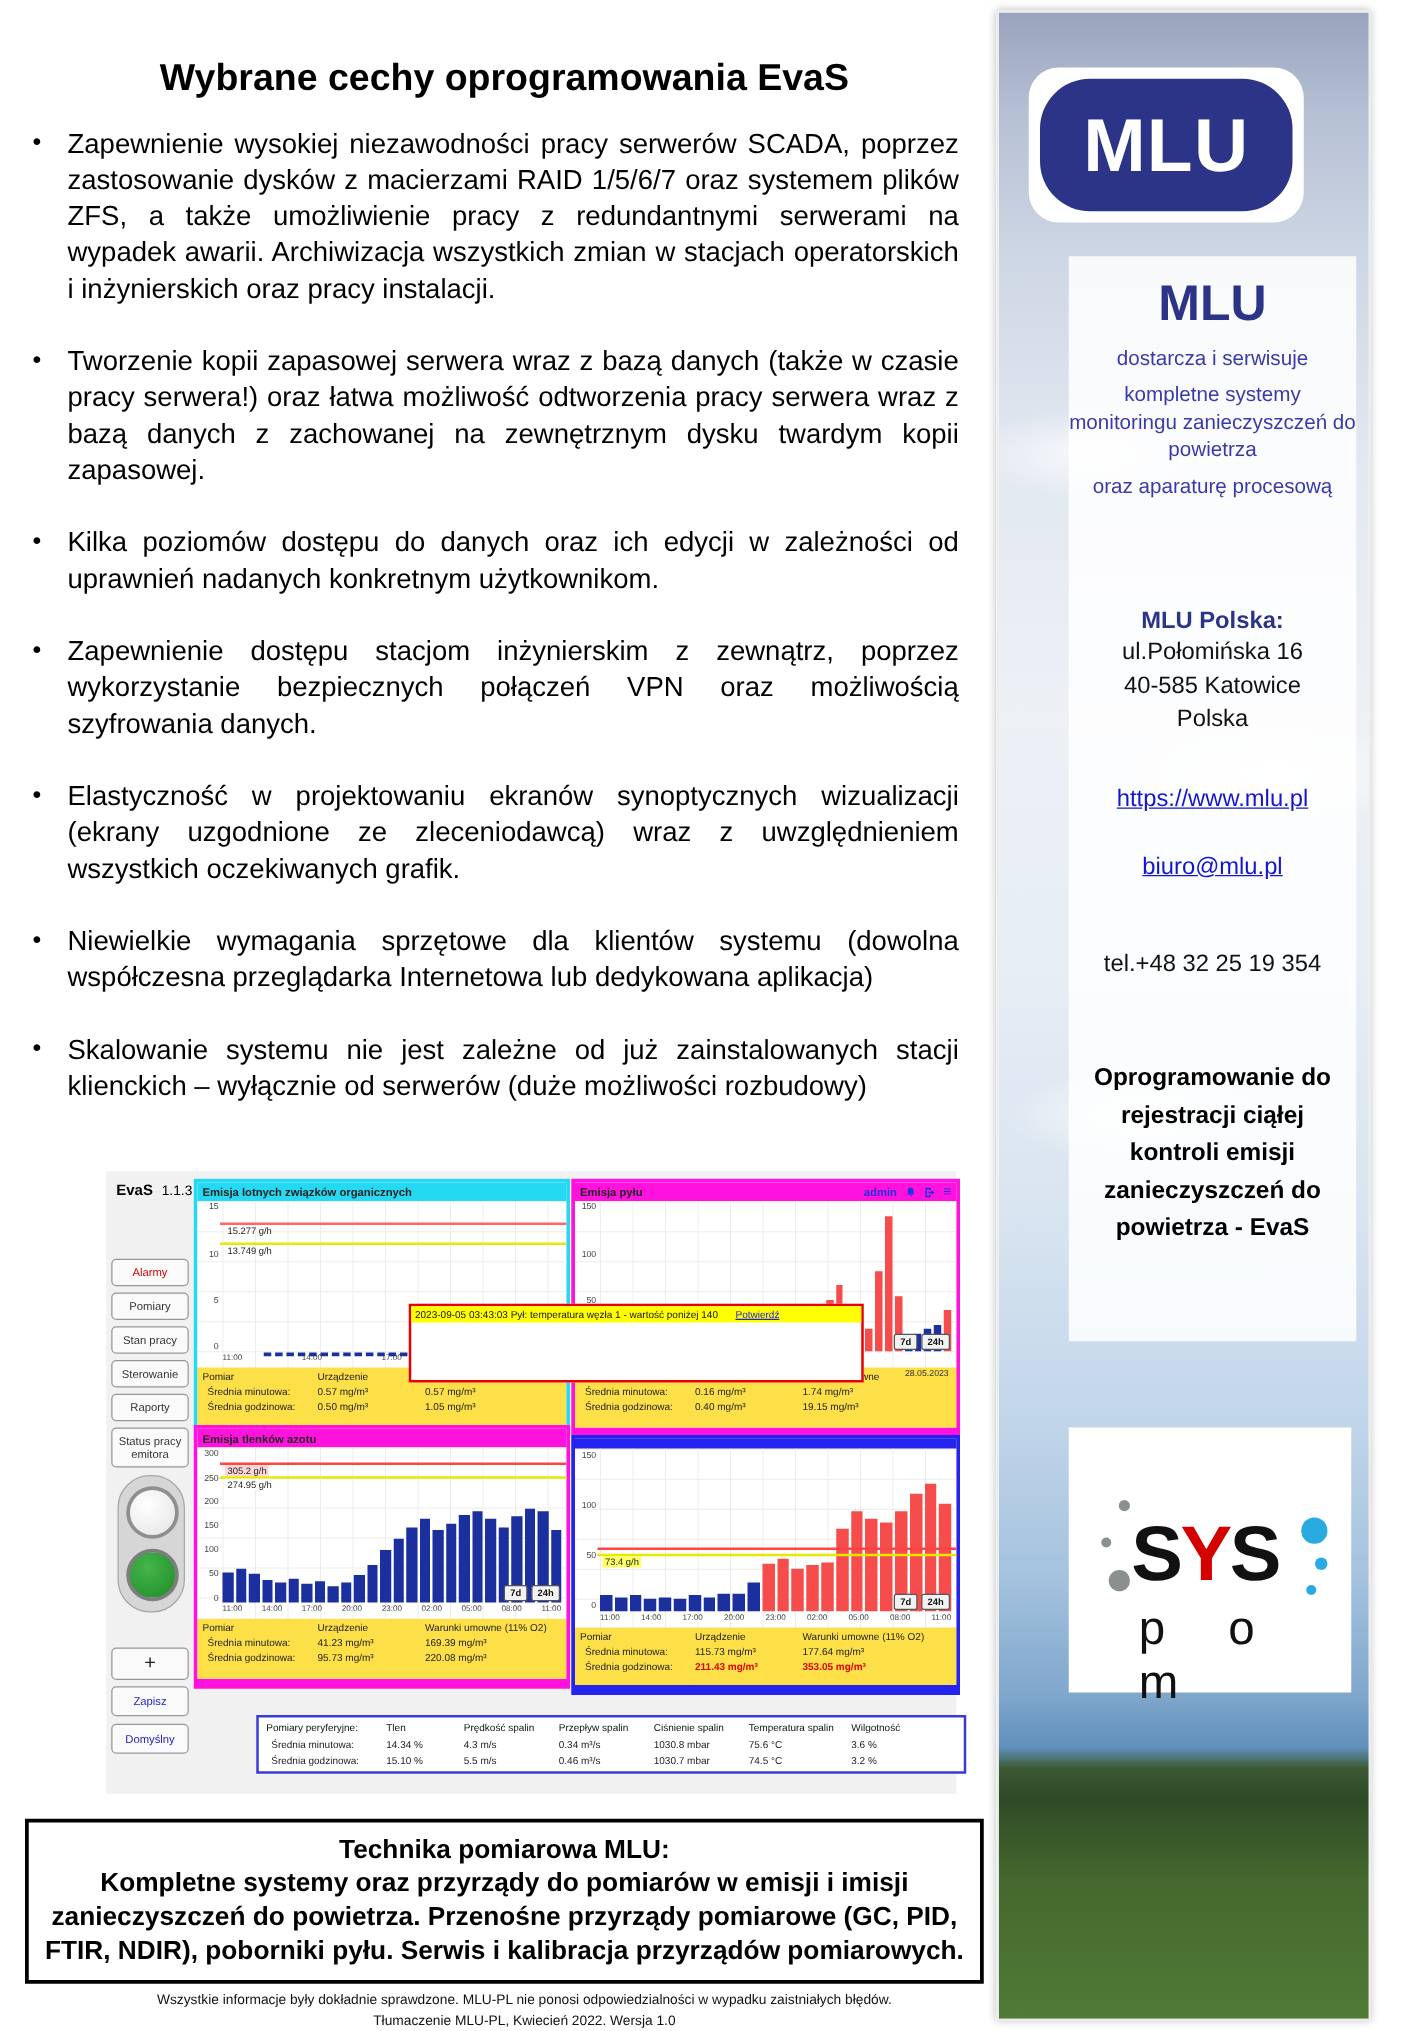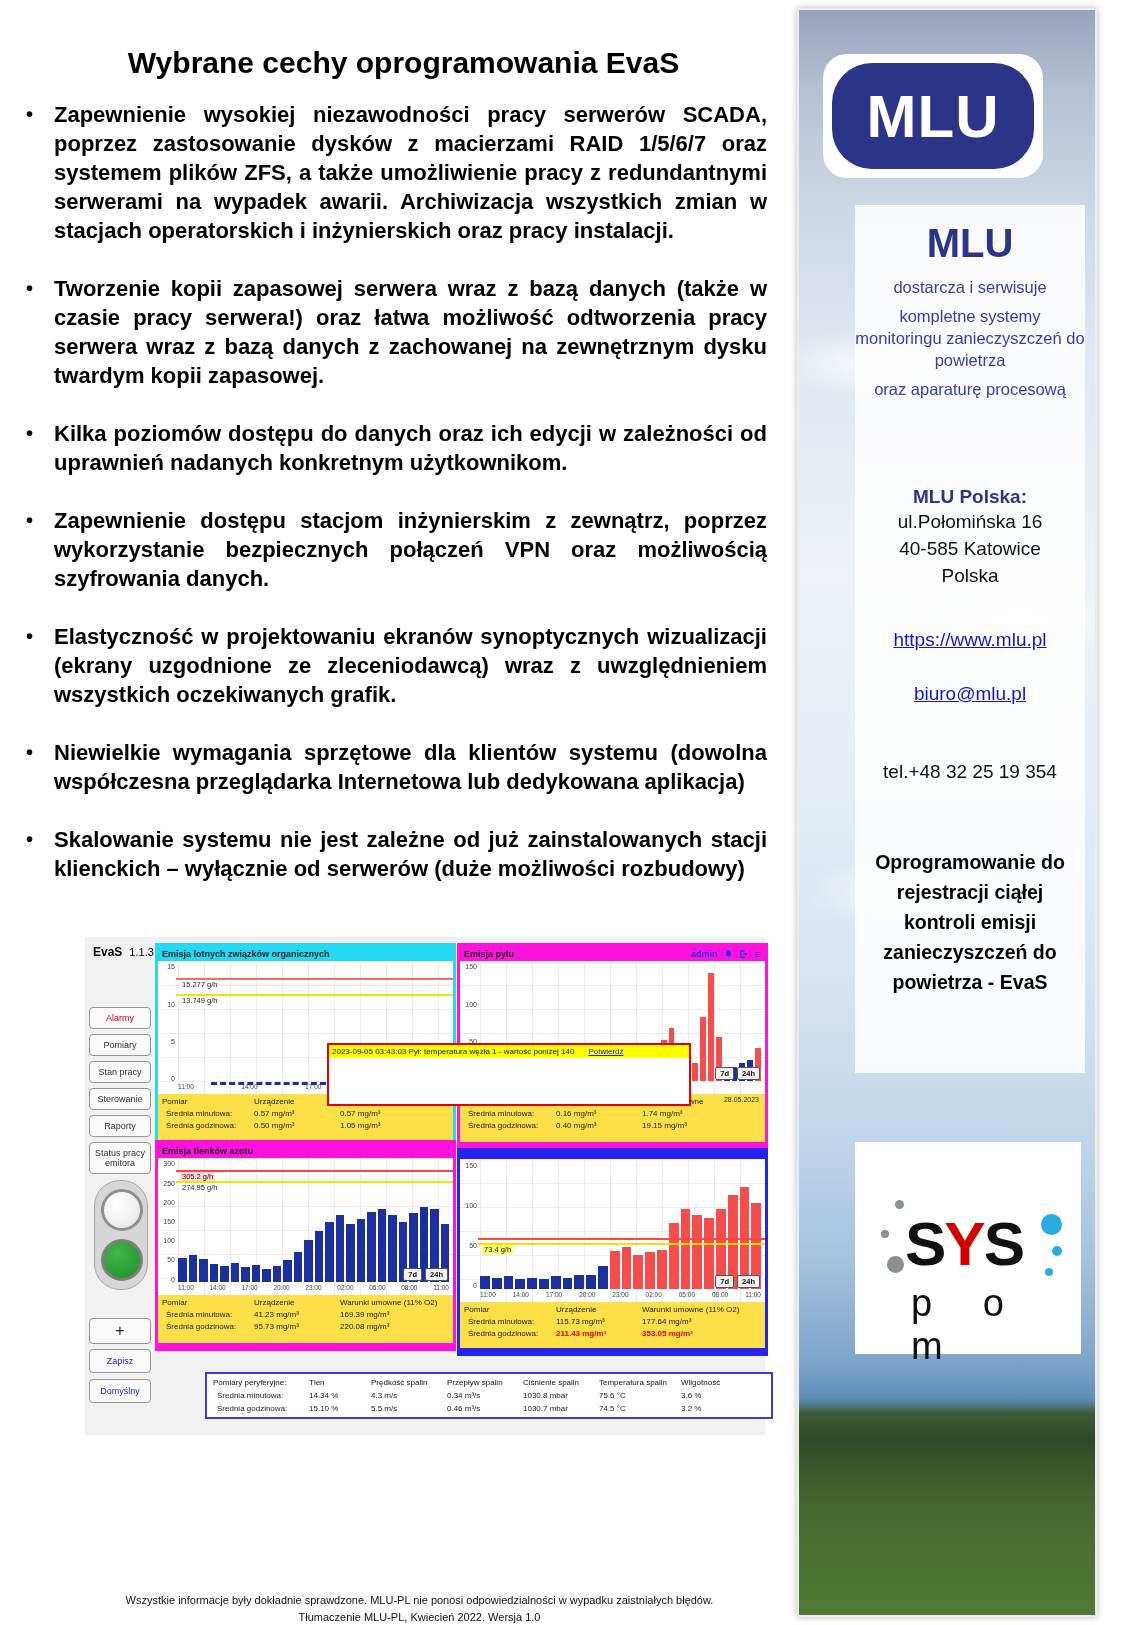--- a/index.html
+++ b/index.html
@@ -4,21 +4,21 @@
 <style>
   html,body{margin:0;padding:0;background:#fff;}
   .page{position:relative;width:1125px;height:1625px;background:#fff;overflow:hidden;
         font-family:"Liberation Sans",sans-serif;color:#000;}
   
   .main{position:absolute;left:22px;top:0;width:763px;height:1298px;}
   h1.title{position:absolute;top:46px;left:0;width:100%;margin:0;text-align:center;
            font-size:30px;font-weight:bold;}
   ul.features{position:absolute;top:100px;left:0;width:745px;margin:0;padding:0;list-style:none;}
   ul.features li{position:relative;padding-left:32px;margin-bottom:29px;font-size:22px;
-                 line-height:29px;text-align:justify;font-weight:bold;}
+                 line-height:29px;text-align:justify;}
   ul.features li::before{content:"•";position:absolute;left:4px;top:0;font-size:20px;}
   
   .app{position:absolute;left:63px;top:937px;width:680px;height:498px;background:#f1f1f1;
        font-family:"Liberation Sans",sans-serif;}
   .app-head{position:absolute;left:8px;top:8px;width:62px;font-size:11px;display:flex;gap:7px;align-items:baseline;}
   .app-head b{font-size:12px;}
   .nav-btn{position:absolute;left:4px;width:62px;height:22px;background:#fafafa;border:1px solid #979797;
            border-radius:4px;font-size:9px;font-family:"Liberation Sans",sans-serif;color:#333;
            display:flex;align-items:center;justify-content:center;padding:0;line-height:10px;}
   .nav-btn.alarm{color:#d20000;}
@@ -480,20 +480,24 @@
             <span>15.10 %</span>
             <span>5.5 m/s</span>
             <span>0.46 m³/s</span>
             <span>1030.7 mbar</span>
             <span>74.5 °C</span>
             <span>3.2 %</span>
           </div>
         </div>
     </div>
 
+    <div class="measure-box">
+      <p class="mb-title">Technika pomiarowa MLU:</p>
+      <p class="mb-body">Kompletne systemy oraz przyrządy do pomiarów w emisji i imisji zanieczyszczeń do powietrza. Przenośne przyrządy pomiarowe (GC, PID, FTIR, NDIR), poborniki pyłu. Serwis i kalibracja przyrządów pomiarowych.</p>
+    </div>
 
     <p class="footnote">Wszystkie informacje były dokładnie sprawdzone.  MLU-PL nie ponosi  odpowiedzialności w wypadku zaistniałych błędów.</p>
     <p class="footnote2">Tłumaczenie MLU-PL, Kwiecień 2022. Wersja 1.0</p>
   </div>
 
   <aside class="sidebar">
     <div class="logo-box">
       <div class="logo-shape">
         <span>MLU</span>
       </div>

